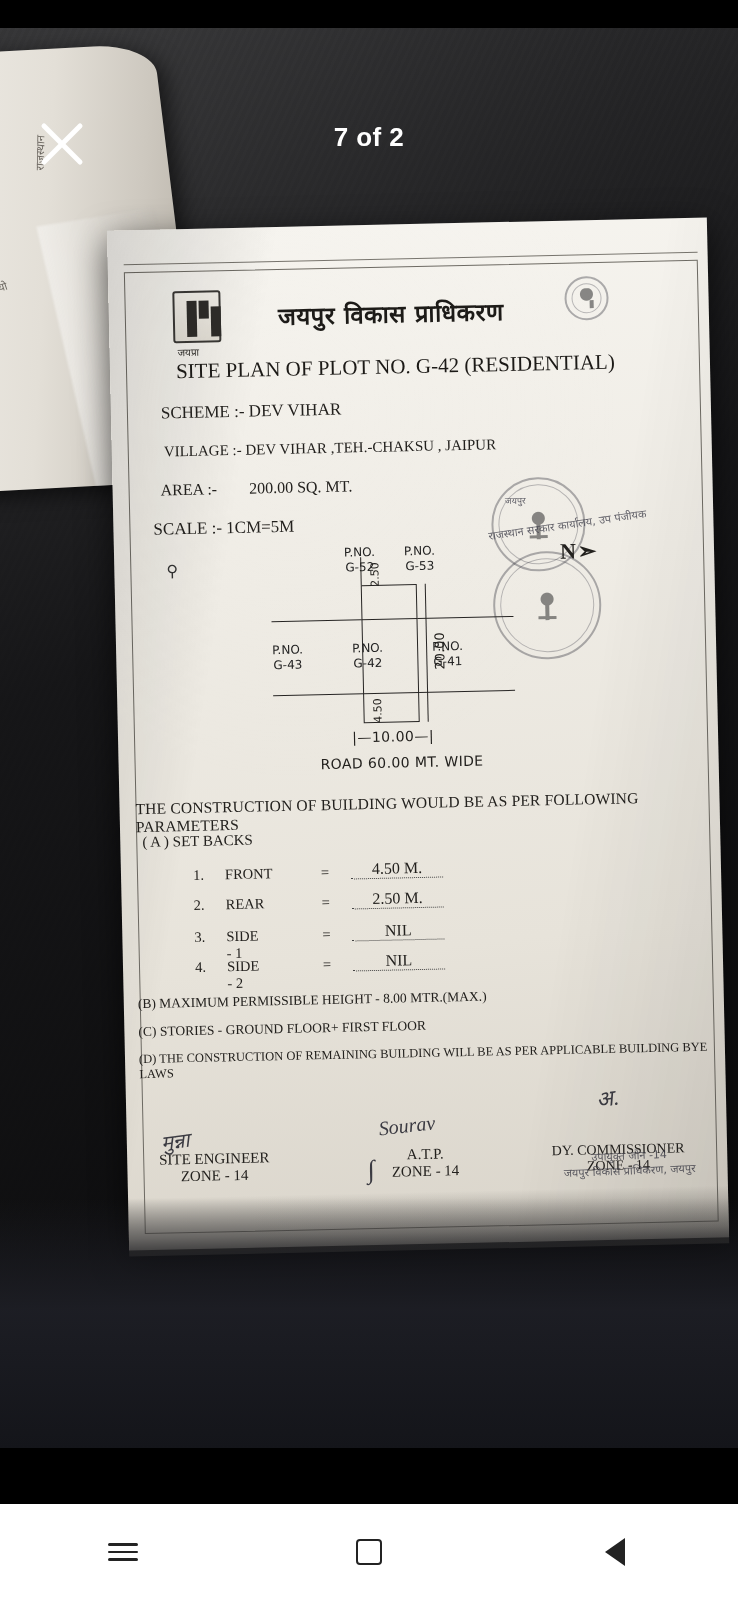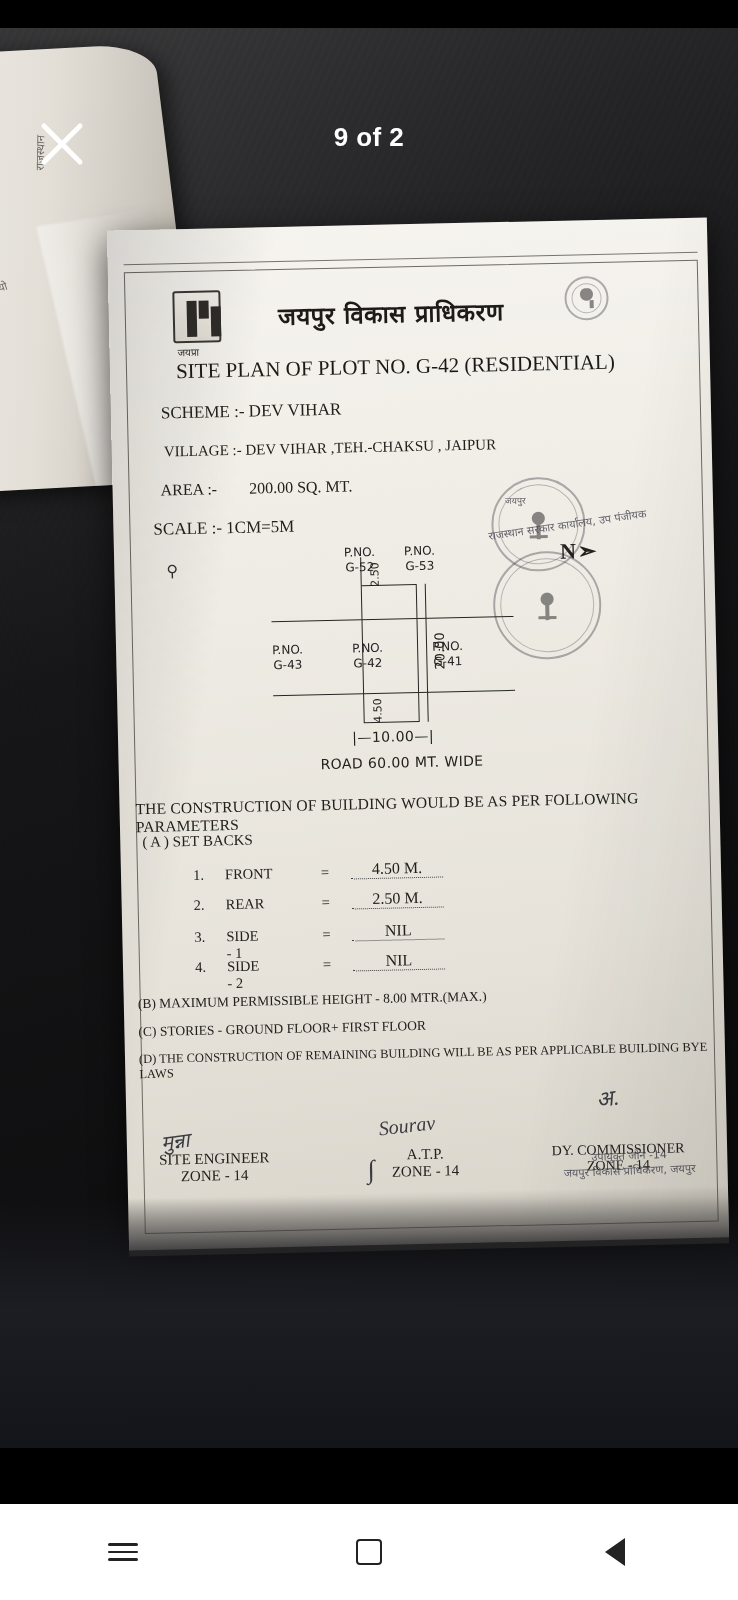--- a/index.html
+++ b/index.html
@@ -418,21 +418,21 @@
     <div class="cloth-bottom"></div>
   </div>
 
   <div class="topbar"></div>
   <div class="close-btn">
     <svg width="52" height="52" viewBox="0 0 52 52">
       <line x1="8" y1="8" x2="44" y2="44" stroke="#ffffff" stroke-width="5" stroke-linecap="round"></line>
       <line x1="44" y1="8" x2="8" y2="44" stroke="#ffffff" stroke-width="5" stroke-linecap="round"></line>
     </svg>
   </div>
-  <div class="page-counter">9 of 2</div>
+  <div class="page-counter">7 of 2</div>
 
   <div class="navbar">
     <div class="navbtn">
       <div class="nav-recents">
           <i></i>
           <i></i>
           <i></i>
         </div>
     </div>
     <div class="navbtn">

